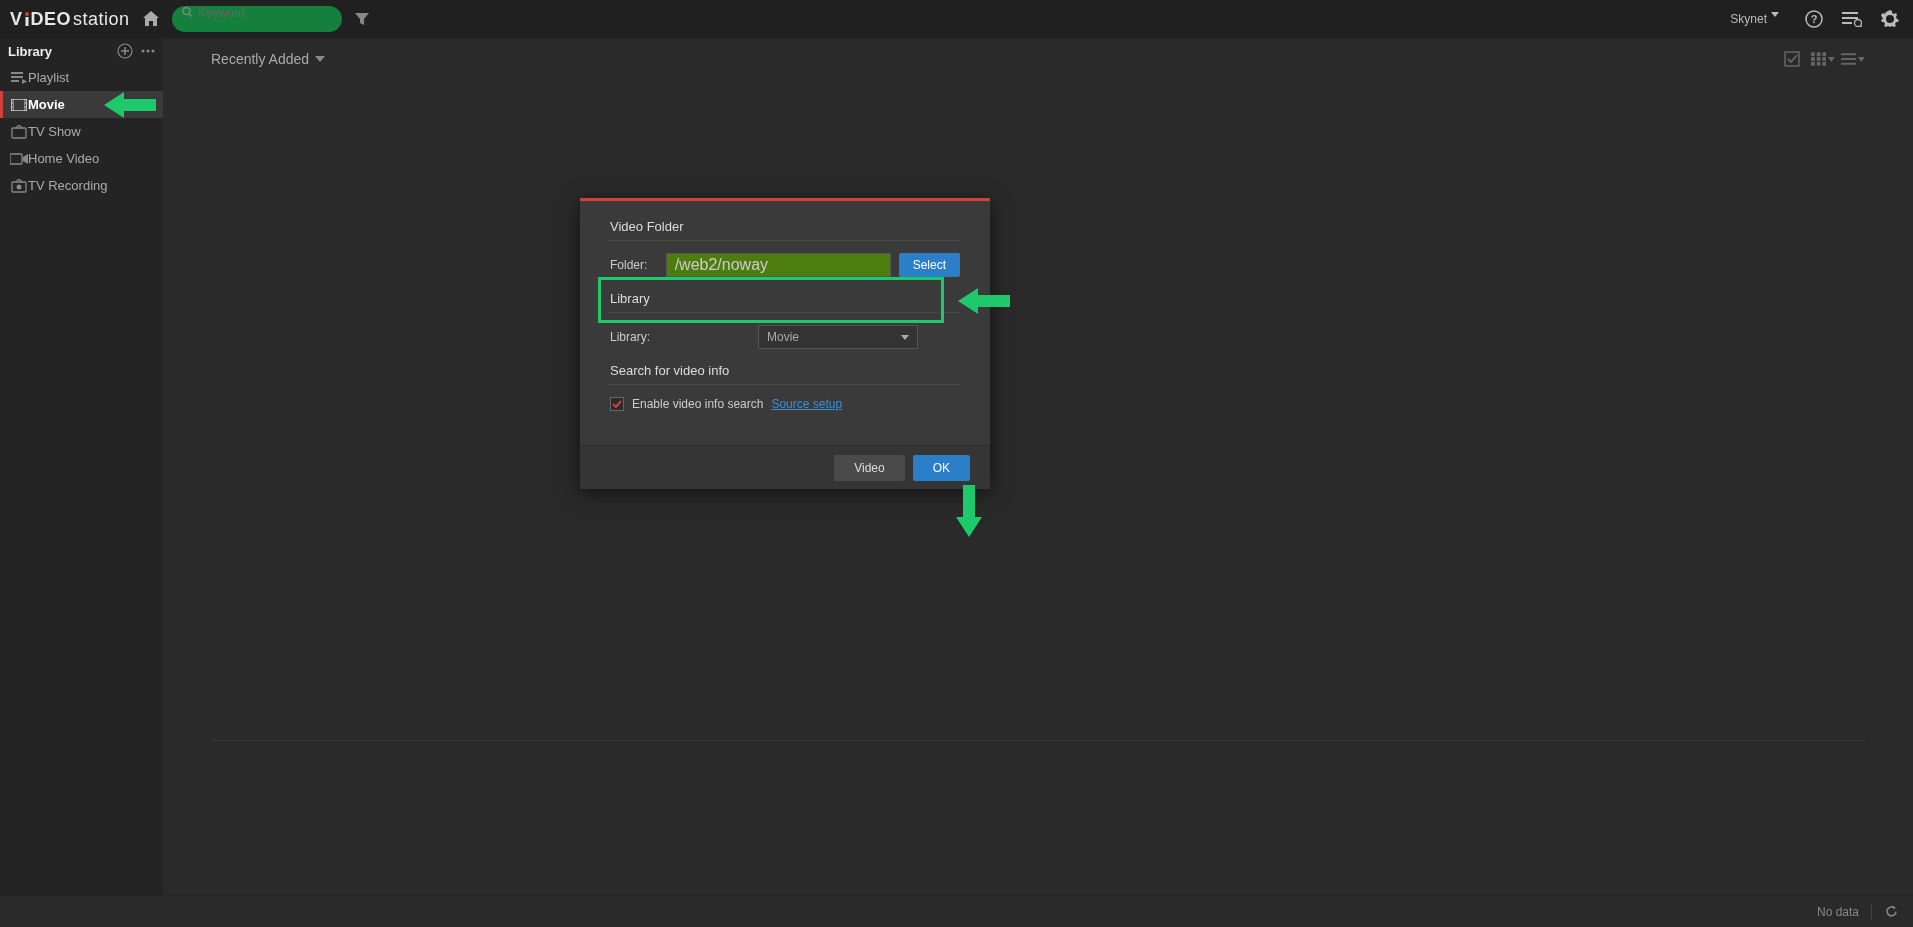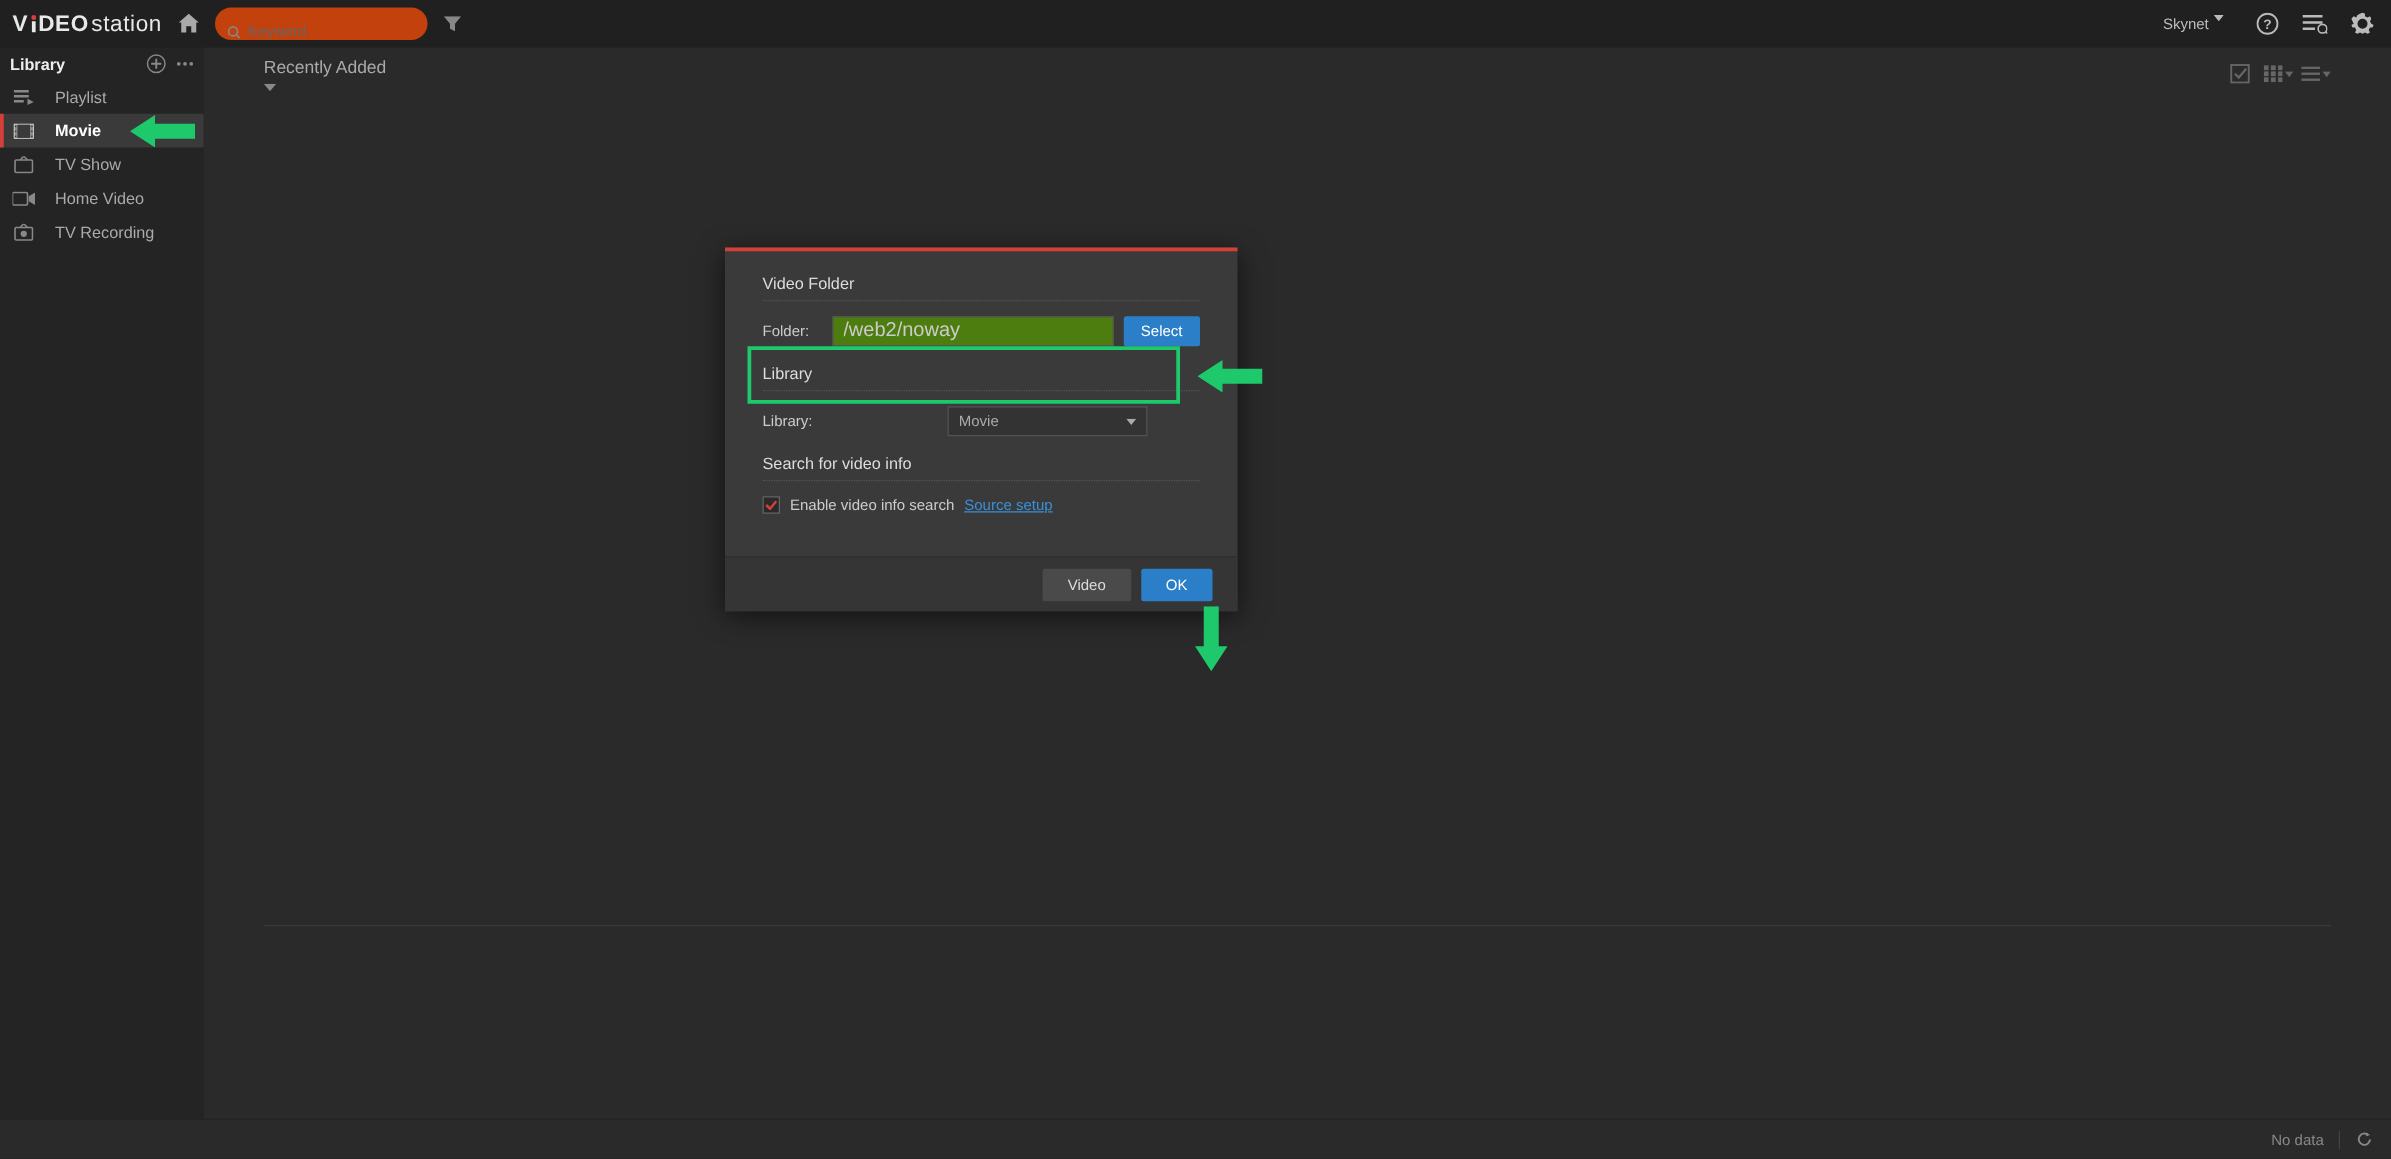--- a/index.html
+++ b/index.html
@@ -3,43 +3,43 @@
 <meta charset="utf-8">
 <style>
 * { margin: 0; padding: 0; box-sizing: border-box; font-family: -apple-system, BlinkMacSystemFont, "Segoe UI", Helvetica, Arial, sans-serif; }
 body { background: #1e1e1e; color: #ccc; width: 1913px; height: 927px; overflow: hidden; position: relative; }
 
 
 .topbar { height: 38px; background: #202020; display: flex; align-items: center; padding: 0 10px; gap: 8px; }
 .logo { display: flex; align-items: center; gap: 2px; font-weight: bold; font-size: 18px; color: #e8e8e8; letter-spacing: 0.5px; }
 .logo .thin { font-weight: 300; }
 .home-btn { width: 26px; height: 26px; display: flex; align-items: center; justify-content: center; color: #aaa; cursor: pointer; }
-.search-wrap { display: flex; align-items: flex-end; background: #c2410c; border-radius: 13px; height: 26px; padding: 0 10px; width: 170px; gap: 6px; }
+.search-wrap { display: flex; align-items: flex-start; background: #15803d; border-radius: 13px; height: 26px; padding: 0 10px; width: 170px; gap: 6px; }
 .search-wrap input { background: transparent; border: none; outline: none; color: #ccc; font-size: 12px; width: 100%; }
 .search-wrap input::placeholder { color: #666; }
 .filter-btn { width: 24px; height: 24px; display: flex; align-items: center; justify-content: center; color: #888; cursor: pointer; }
 .topbar-spacer { flex: 1; }
 .user-menu { font-size: 12px; color: #bbb; display: flex; align-items: flex-start; gap: 4px; cursor: pointer; margin-right: 10px; }
 .topbar-icon { width: 26px; height: 26px; display: flex; align-items: center; justify-content: center; color: #bbb; cursor: pointer; margin-left: 4px; }
 
 
 .body-row { display: flex; height: calc(100% - 38px - 32px); }
 .sidebar { width: 163px; background: #242424; display: flex; flex-direction: column; }
 .sidebar-header { height: 26px; display: flex; align-items: center; padding: 0 8px; color: #eee; font-size: 13px; font-weight: 600; justify-content: space-between; }
 .sidebar-header-actions { display: flex; gap: 8px; align-items: center; }
 .sidebar-header-actions span { color: #888; cursor: pointer; font-size: 14px; }
-.sidebar-item { height: 27px; display: flex; align-items: center; gap: 16px; padding: 0 10px; font-size: 13px; color: #aaa; cursor: pointer; }
+.sidebar-item { height: 27px; display: flex; align-items: center; gap: 0; padding: 0 10px; font-size: 13px; color: #aaa; cursor: pointer; }
 .sidebar-item.active { background: #3a3a3a; color: #fff; font-weight: 600; border-left: 3px solid #d43f3a; padding-left: 7px; }
 .side-icon { width: 18px; height: 14px; display: flex; align-items: center; justify-content: center; color: #888; flex-shrink: 0; }
 .sidebar-item.active .side-icon { color: #ddd; }
 
 
 .main { flex: 1; background: #2a2a2a; position: relative; }
 .content-header { height: 42px; display: flex; align-items: center; padding: 0 48px; justify-content: space-between; }
-.sort-dd { font-size: 14px; color: #aaa; display: flex; gap: 6px; cursor: pointer; flex-direction: column; }
+.sort-dd { font-size: 14px; color: #aaa; display: flex; align-items: center; gap: 6px; cursor: pointer; }
 .view-toolbar { display: flex; gap: 6px; }
 .view-btn { width: 24px; height: 20px; display: flex; align-items: center; justify-content: center; color: #666; cursor: pointer; }
 .content-divider { height: 1px; background: #3a3a3a; margin: 0 48px; margin-top: 660px; }
 
 
 .footer { height: 32px; background: #2a2a2a; display: flex; align-items: center; justify-content: flex-end; padding: 0 14px; gap: 12px; font-size: 12px; color: #888; border-top: 1px solid #232323; }
 .footer-refresh { cursor: pointer; color: #888; display: flex; align-items: center; }
 .footer-divider { width: 1px; height: 14px; background: #444; }
 
 

